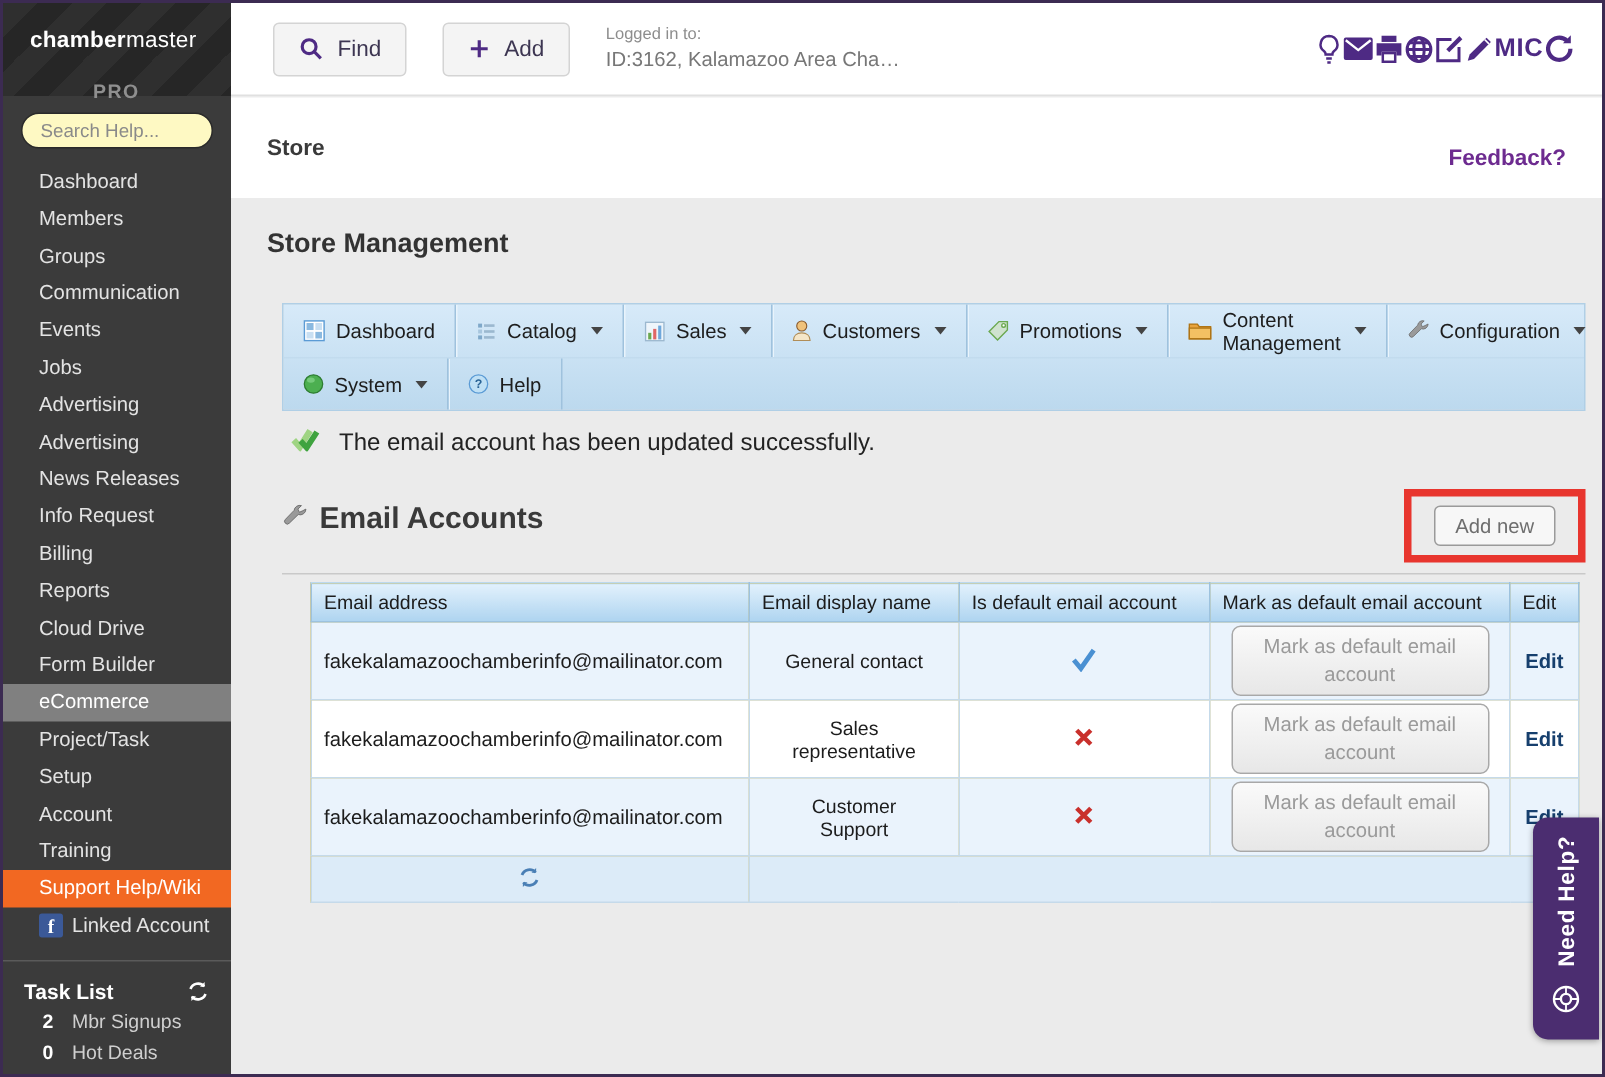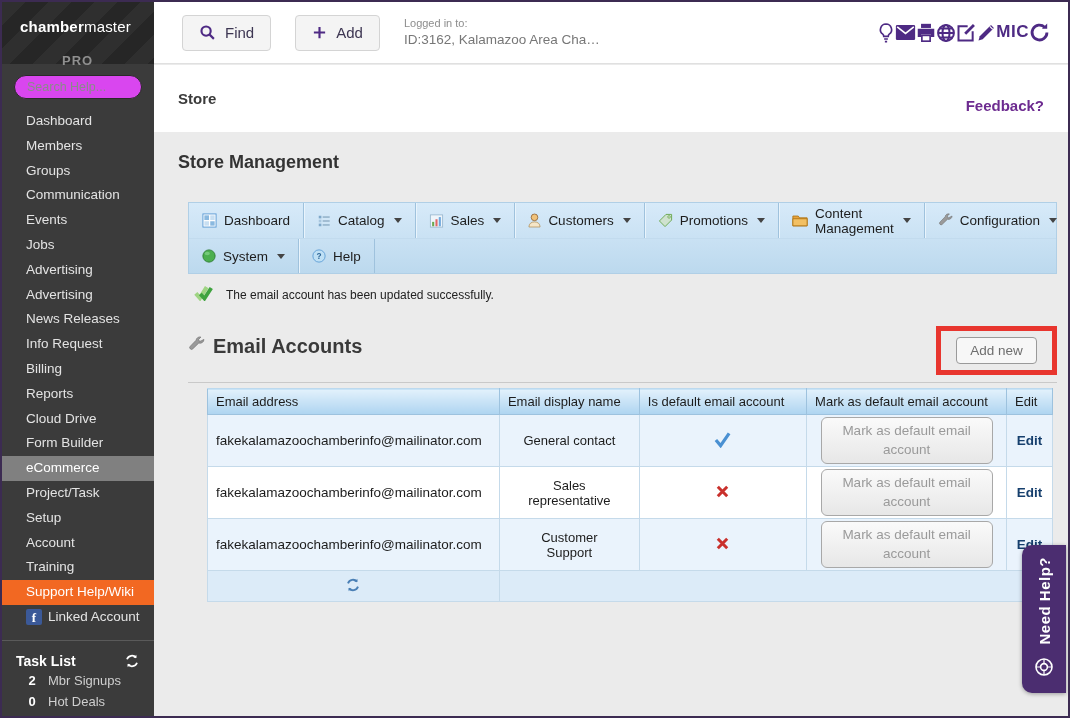--- a/index.html
+++ b/index.html
@@ -19,21 +19,21 @@
     background-image:linear-gradient(135deg, rgba(255,255,255,.04) 25%, transparent 25%, transparent 50%, rgba(255,255,255,.04) 50%, rgba(255,255,255,.04) 75%, transparent 75%);
     background-size:46px 46px;
   }
   .brand { color:#fff; font-size:15px; letter-spacing:.2px; }
   .brand b { font-weight:bold; }
   .brand-tier { color:#8f8f8f; font-weight:bold; font-size:13px; letter-spacing:1px; margin-left:42px; margin-top:18px; }
   .search-wrap { padding:11px 12px 6px 12px; }
   .search-input {
     width:128px; height:24px; border-radius:12px; border:1px solid #2a2a2a;
     padding:0 12px; font-size:12.5px; color:#333; outline:none;
-    font-family:"Liberation Sans", sans-serif; background:#d946ef;
+    font-family:"Liberation Sans", sans-serif; background:#fef9c3;
   }
   .search-input::placeholder { color:#8a8a8a; }
   .nav { margin-top:4px; }
   .nav-item {
     height:24.8px; line-height:24.8px; padding-left:24px; font-size:13.5px;
     color:#e3e3e3; cursor:pointer; white-space:nowrap;
   }
   .nav-item.active { background:#808080; color:#fff; }
   .nav-item.orange { background:#f26822; color:#fff; }
   .nav-item.linked { display:flex; align-items:center; gap:6px; }
@@ -88,21 +88,21 @@
   .menu-item {
     display:flex; align-items:center; gap:7px; padding:0 13px; font-size:13.5px;
     color:#1d1d1d; cursor:pointer; border-right:1px solid #9fc2dd;
     box-shadow:inset 1px 0 0 #e9f4fc;
   }
   .menu-item:first-child { box-shadow:none; }
   .caret { width:0; height:0; border-left:4px solid transparent; border-right:4px solid transparent; border-top:5px solid #444; margin-left:2px; }
   .mi-ic { display:flex; }
   
   .alert { position:absolute; left:40px; top:153px; display:flex; align-items:center; gap:12px; }
-  .alert-text { font-size:12px; color:#222; }
+  .alert-text { font-size:16px; color:#222; }
   
   .section-head { position:absolute; left:34px; top:203px; display:flex; align-items:center; gap:8px; }
   .section-title { font-size:20px; font-weight:bold; color:#3a3a3a; }
   .addnew-box {
     position:absolute; right:11px; top:194px; width:121px; height:49px;
     border:5px solid #e8352e; display:flex; align-items:center; justify-content:center;
     z-index:2;
   }
   .addnew-btn {
     padding:5px 13px; background:#f7f7f7; border:1px solid #9a9a9a; border-radius:4px;

